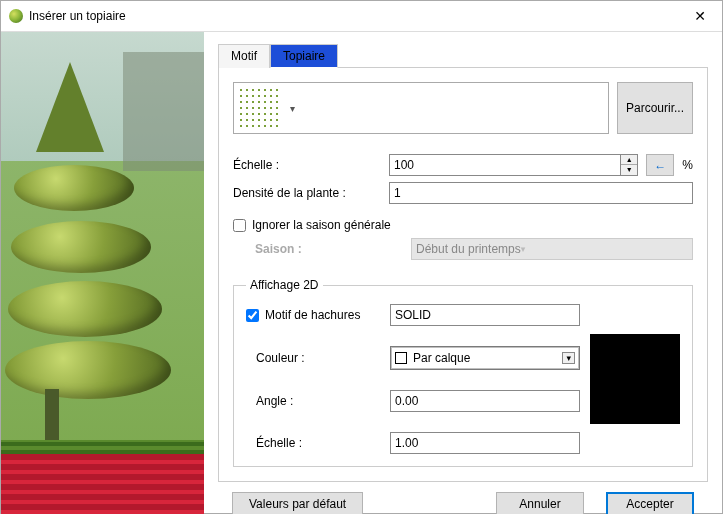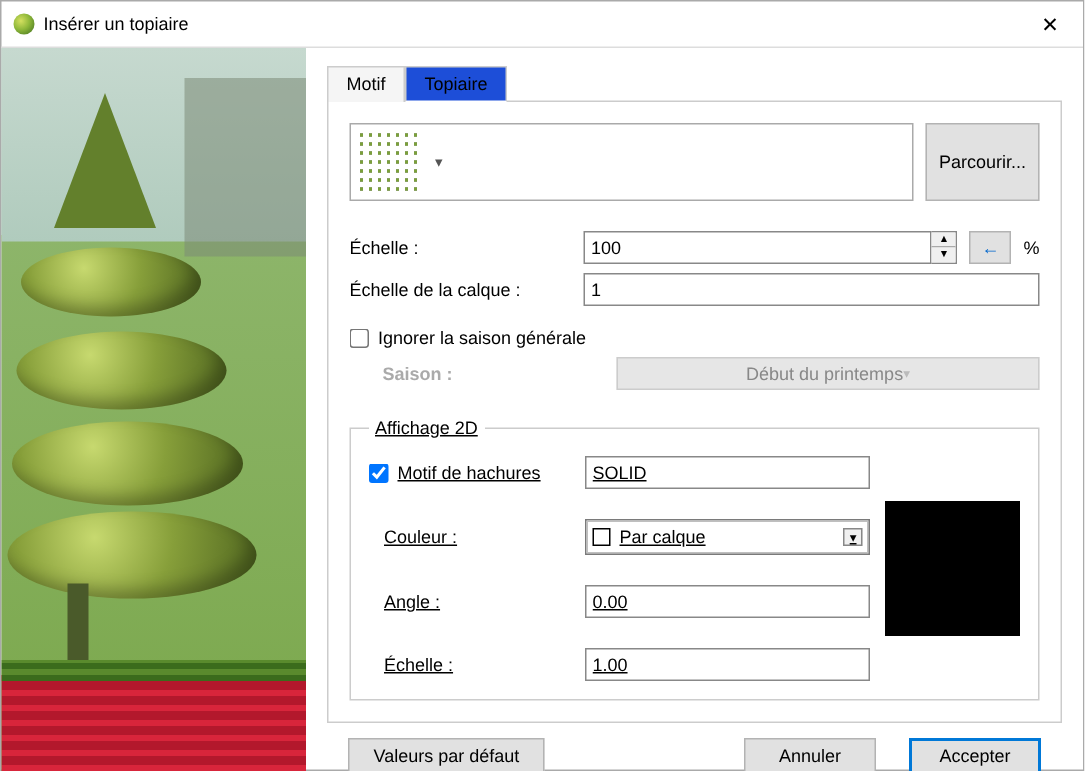--- a/index.html
+++ b/index.html
@@ -40,22 +40,22 @@
 .spin-wrap input { flex: 1; border: 1px solid #888; padding: 2px 4px; height: 22px; }
 .spin-btns { display: flex; flex-direction: column; border: 1px solid #888; border-left: none; }
 .spin-btns span { width: 16px; height: 10px; font-size: 7px; line-height: 9px; text-align: center; background: #f0f0f0; cursor: pointer; }
 .spin-btns span:first-child { border-bottom: 1px solid #aaa; }
 .arrow-btn { width: 28px; height: 22px; border: 1px solid #b3b3b3; background: #e1e1e1; display: flex; align-items: center; justify-content: center; cursor: pointer; color: #0066cc; }
 input.plain { border: 1px solid #888; padding: 2px 4px; height: 22px; width: 100%; }
 .checkbox-row { display: flex; align-items: flex-end; gap: 6px; margin: 14px 0 6px 0; }
 .checkbox-row input { width: 13px; height: 13px; }
 .season-row { display: grid; grid-template-columns: 148px 1fr; gap: 8px; align-items: center; margin-left: 22px; }
 .season-row label { color: #aaa; font-weight: bold; }
-.season-select { background: #e6e6e6; border: 1px solid #ccc; color: #888; padding: 2px 4px; height: 22px; display: flex; align-items: center; justify-content: center; }
-fieldset { border: 1px solid #ccc; margin-top: 18px; padding: 12px; text-decoration: underline; }
+.season-select { background: #e6e6e6; border: 1px solid #ccc; color: #888; padding: 2px 4px; height: 22px; display: flex; align-items: center; justify-content: flex-start; }
+fieldset { border: 1px solid #ccc; margin-top: 18px; padding: 12px; }
 legend { padding: 0 4px; }
 .display-grid { display: grid; grid-template-columns: auto 124px 190px 1fr; gap: 20px 10px; align-items: center; }
 .display-grid .full-input { grid-column: 3; }
 .hatch-chk { display: flex; align-items: center; gap: 6px; grid-column: 1 / 3; }
 .color-select { border: 1px solid #7a7a7a; background: #fff; height: 24px; display: flex; align-items: center; padding: 0 4px; gap: 6px; cursor: pointer; box-shadow: inset 0 0 0 1px #bfbfbf; }
 .color-swatch-mini { width: 12px; height: 12px; border: 1px solid #000; background: #fff; }
 .color-select .chev { margin-left: auto; border: 1px solid #888; padding: 0 3px; font-size: 9px; background: #f0f0f0; }
 .preview-swatch { grid-row: 1 / span 4; grid-column: 4; width: 90px; height: 90px; background: #000; justify-self: end; }
 .footer { display: flex; padding: 10px 14px 14px 14px; gap: 22px; align-items: center; }
 .footer .spacer { flex: 1; }
@@ -107,21 +107,21 @@
             <div class="spin-btns">
                 <span>▲</span>
                 <span>▼</span>
               </div>
           </div>
           <div class="arrow-btn">
             <span>←</span>
           </div>
           <span>%</span>
 
-          <label>Échelle de la calque :</label>
+          <label>Densité de la plante :</label>
           <input class="plain" type="text" style="grid-column: 2 / 5;" value="1">
         </div>
 
         <div class="checkbox-row">
           <input type="checkbox" style="">
           <label>Ignorer la saison générale</label>
         </div>
         <div class="season-row">
           <label>Saison :</label>
           <div class="season-select">

